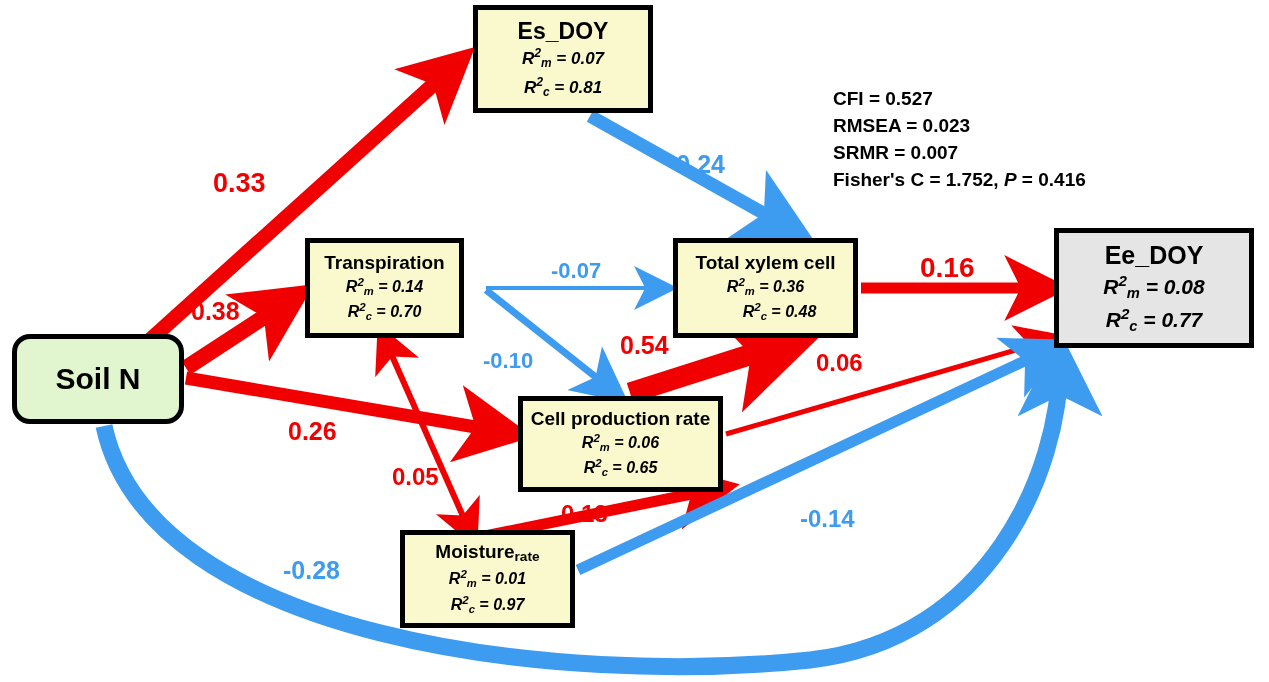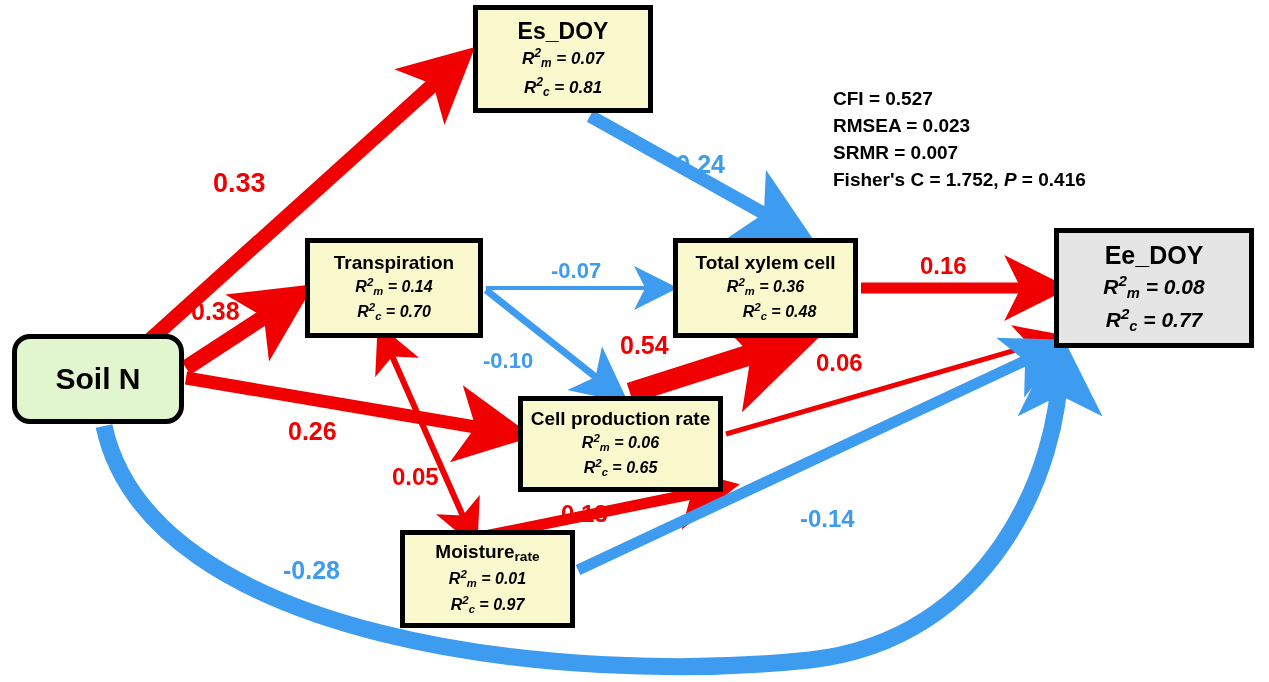--- a/index.html
+++ b/index.html
@@ -98,21 +98,21 @@
   <div class="node" style="left:473px;top:5px;width:180px;height:108px;">
     <div class="ntitle" style="font-size:23px;margin-bottom:4px;">Es_DOY</div>
     <div class="rline" style="font-size:17px;">
       <span class="rsym">R</span><sup>2</sup><sub>m</sub><span> = </span><span>0.07</span>
     </div>
     <div class="rline" style="font-size:17px;margin-top:5px;">
       <span class="rsym">R</span><sup>2</sup><sub>c</sub><span> = </span><span>0.81</span>
     </div>
   </div>
 
-  <div class="node" style="left:305px;top:238px;width:178px;height:100px;">
+  <div class="node" style="left:305px;top:238px;width:159px;height:100px;">
     <div class="ntitle" style="font-size:19px;margin-bottom:3px;">Transpiration</div>
     <div class="rline" style="font-size:16px;">
       <span class="rsym">R</span><sup>2</sup><sub>m</sub><span> = </span><span>0.14</span>
     </div>
     <div class="rline" style="font-size:16px;margin-top:4px;">
       <span class="rsym">R</span><sup>2</sup><sub>c</sub><span> = </span><span>0.70</span>
     </div>
   </div>
 
   <div class="node" style="left:673px;top:238px;width:185px;height:100px;">
@@ -158,21 +158,21 @@
   </div>
 
   <div class="lbl pos" style="left:213px;top:168px;font-size:27px;">0.33</div>
   <div class="lbl pos" style="left:191px;top:297px;font-size:25px;">0.38</div>
   <div class="lbl pos" style="left:288px;top:417px;font-size:25px;">0.26</div>
   <div class="lbl neg" style="left:283px;top:556px;font-size:25px;">-0.28</div>
   <div class="lbl neg" style="left:668px;top:150px;font-size:25px;">-0.24</div>
   <div class="lbl neg" style="left:551px;top:258px;font-size:22px;">-0.07</div>
   <div class="lbl neg" style="left:483px;top:348px;font-size:22px;">-0.10</div>
   <div class="lbl pos" style="left:620px;top:331px;font-size:25px;">0.54</div>
-  <div class="lbl pos" style="left:920px;top:252px;font-size:24px;">0.16</div>
+  <div class="lbl pos" style="left:920px;top:252px;font-size:28px;">0.16</div>
   <div class="lbl pos" style="left:816px;top:349px;font-size:24px;">0.06</div>
   <div class="lbl pos" style="left:392px;top:463px;font-size:24px;">0.05</div>
   <div class="lbl pos" style="left:561px;top:500px;font-size:24px;">0.13</div>
   <div class="lbl neg" style="left:800px;top:505px;font-size:24px;">-0.14</div>
 
   <div id="fitbox" style="left:833px;top:86px;">
     <div>CFI = 0.527</div>
     <div>RMSEA = 0.023</div>
     <div>SRMR = 0.007</div>
     <div><span>Fisher's C = 1.752, </span><i>P</i><span> = 0.416</span></div>

